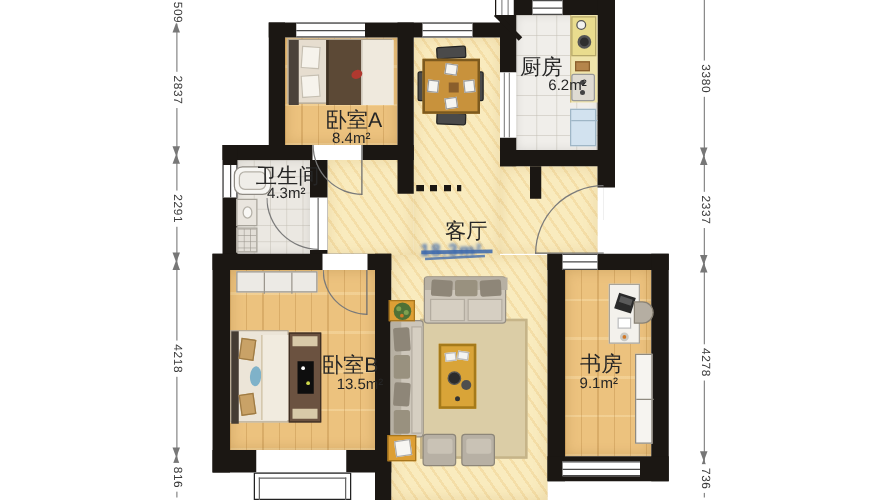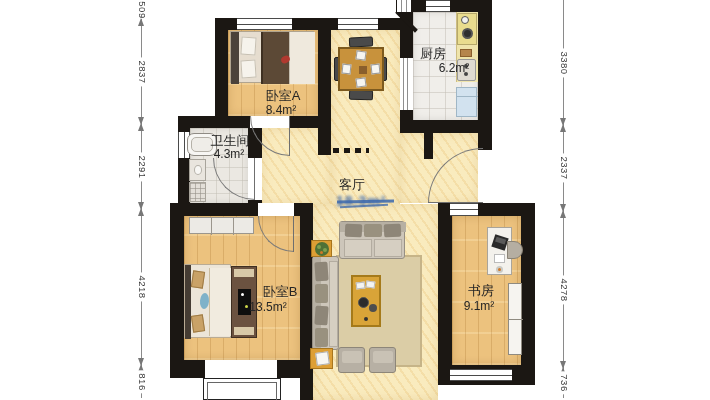--- a/index.html
+++ b/index.html
@@ -30,21 +30,21 @@
   .winV::after{content:"";position:absolute;top:0;bottom:0;left:50%;margin-left:-0.5px;width:1px;background:#4a4a4a;}
   .gap{background:#fff;}
   .vline{background:#8f8f8f;width:1px;}
   .leaf{background:#6f6f6f;}
   
   .arcBL{border-left:1px solid #7a7a7a;border-bottom:1px solid #7a7a7a;border-bottom-left-radius:100% 100%;}
   .arcTL{border-left:1px solid #7a7a7a;border-top:1px solid #7a7a7a;border-top-left-radius:100% 100%;}
   .dash{background:repeating-linear-gradient(90deg,#1b1713 0 6px,transparent 6px 11px);}
   .diag{border-top:4px solid #1b1713;transform:rotate(45deg);transform-origin:left top;}
   
-  .rlab{position:absolute;transform:translate(-50%,-50%);font-size:13px;color:#262626;white-space:nowrap;}
+  .rlab{position:absolute;transform:translate(-50%,-50%);font-size:17px;color:#262626;white-space:nowrap;}
   .ralab{position:absolute;transform:translate(-50%,-50%);font-size:12px;color:#262626;white-space:nowrap;}
   .smudge{position:absolute;}
   .smudge .txt{display:inline-block;font-size:14px;font-weight:bold;color:#3a67ad;
       letter-spacing:1px;filter:blur(1.4px);opacity:.9;}
   .smudge::before{content:"";position:absolute;left:1px;right:8px;top:8px;height:2.5px;
       background:rgba(58,103,173,.85);transform:rotate(-1deg);}
   .smudge::after{content:"";position:absolute;left:4px;right:14px;top:13px;height:2px;
       background:rgba(58,103,173,.75);transform:rotate(-3deg);}
   
   .dimseg{position:absolute;width:1px;background:#8a8a8a;}
@@ -292,22 +292,22 @@
   <div class="fur" style="left:508px;top:283px;width:14px;height:72px;background:#f6f4f0;border:1.2px solid #8f8a80">
     <div class="fur" style="left:0;top:35px;width:14px;height:1px;background:#8f8a80"></div>
   </div>
 
   <span class="rlab" style="left:283px;top:96px">卧室A</span>
   <span class="ralab" style="left:281px;top:110px">8.4m²</span>
   <span class="rlab" style="left:433px;top:54px">厨房</span>
   <span class="ralab" style="left:454px;top:68px">6.2m²</span>
   <span class="rlab" style="left:230px;top:141px">卫生间</span>
   <span class="ralab" style="left:229px;top:154px">4.3m²</span>
-  <span class="rlab" style="left:352px;top:185px">客厅</span>
+  <span class="rlab" style="left:373px;top:185px">客厅</span>
   <div class="smudge" style="left:336px;top:192px;width:66px;height:20px">
     <span class="txt">18.3m²</span>
   </div>
   <span class="rlab" style="left:280px;top:292px">卧室B</span>
-  <span class="ralab" style="left:268px;top:307px">13.5m²</span>
+  <span class="ralab" style="left:288px;top:307px">13.5m²</span>
   <span class="rlab" style="left:481px;top:291px">书房</span>
   <span class="ralab" style="left:479px;top:306px">9.1m²</span>
 
 </div>
 
 </body></html>

